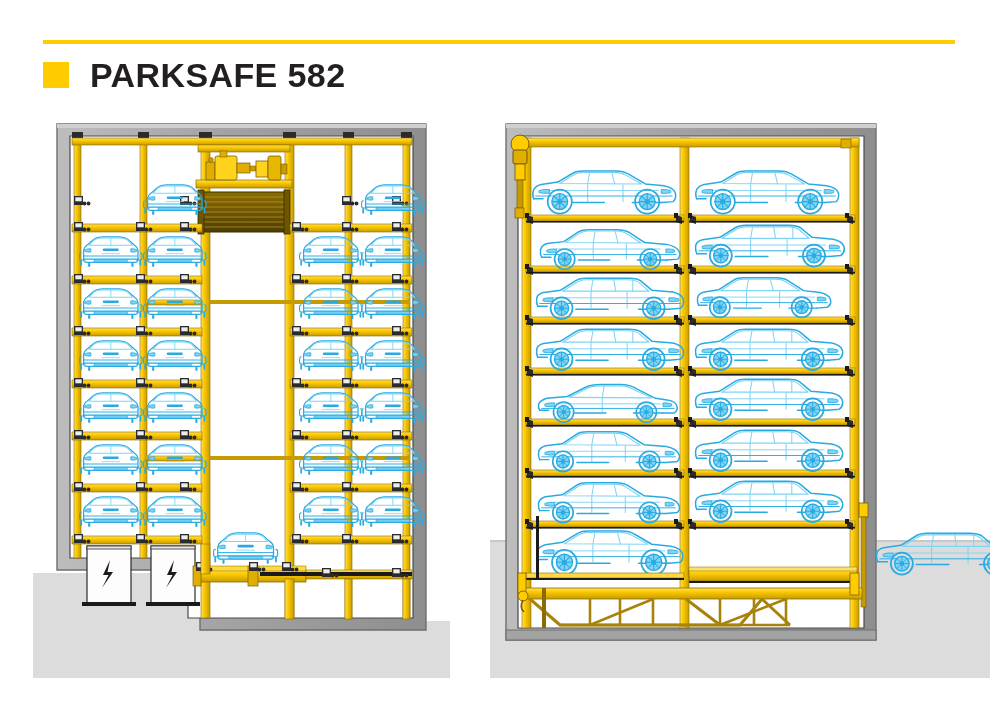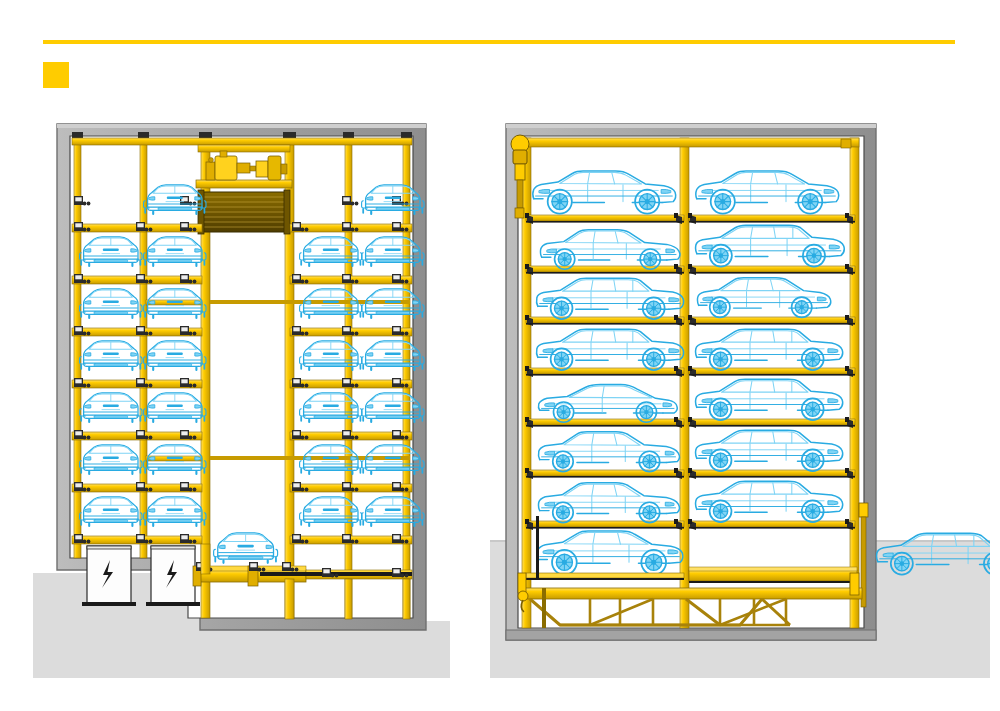--- a/index.html
+++ b/index.html
@@ -25,20 +25,21 @@
 </style>
 </head>
 <body>
 
 <div id="sheet">
 
   <div id="header-rule"></div>
 
   <div id="title-row">
     <div id="title-bullet"></div>
+    <div id="title-text">PARKSAFE 582</div>
   </div>
 
   <div class="canvas" style="left:30px;top:118px;">
   <svg width="420" height="560" viewBox="0 0 420 560" class="nosel">
     <defs>
 
       <linearGradient id="ybH" x1="0" y1="0" x2="0" y2="1">
         <stop offset="0%" stop-color="#FFE066"></stop>
         <stop offset="32%" stop-color="#FFCC00"></stop>
         <stop offset="100%" stop-color="#C79B00"></stop>

